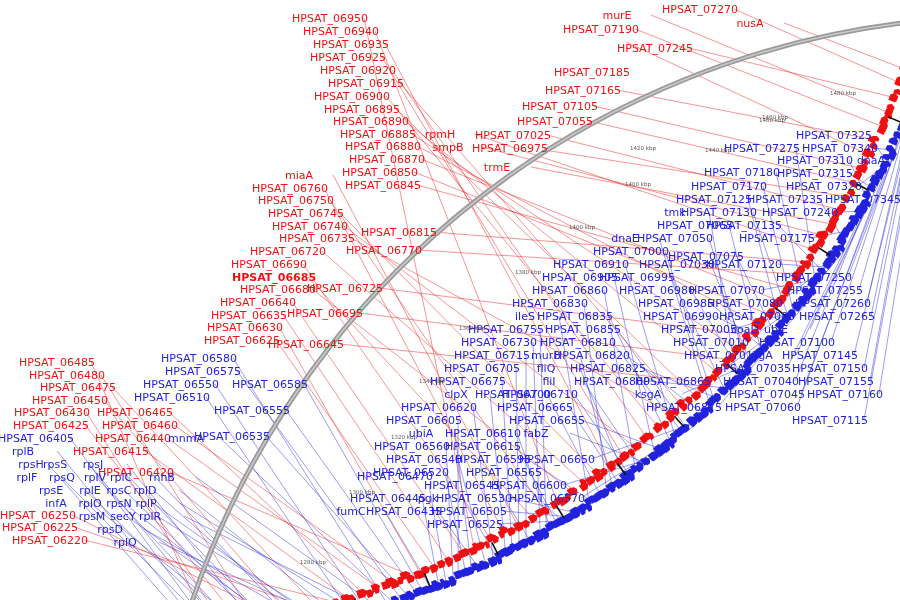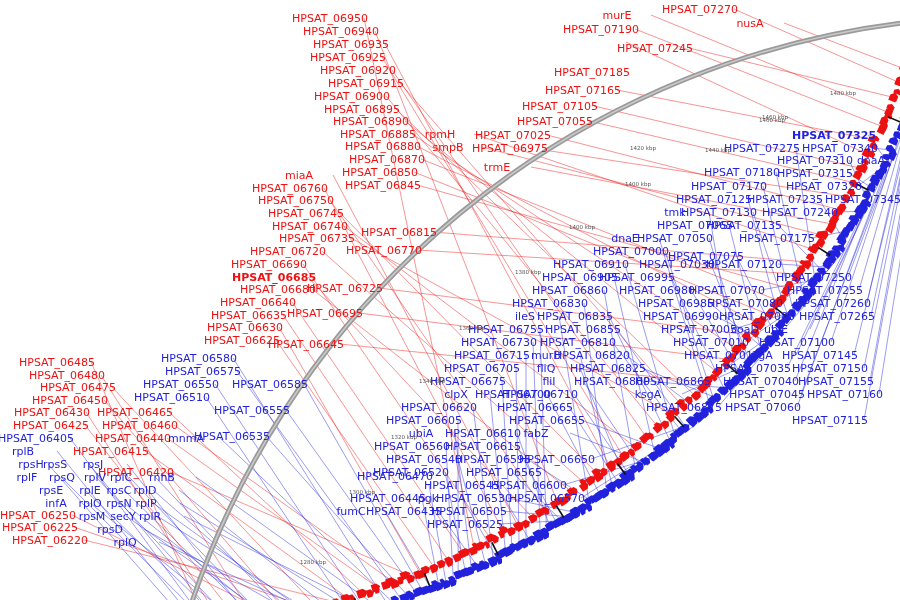--- a/index.html
+++ b/index.html
@@ -860,21 +860,21 @@
       <div class="lbl rev" style="left: 777px; top: 238px;">HPSAT_07175</div>
       <div class="lbl rev" style="left: 753px; top: 368px;">HPSAT_07035</div>
       <div class="lbl rev" style="left: 762px; top: 355px;">flgA</div>
       <div class="lbl rev" style="left: 800px; top: 212px;">HPSAT_07240</div>
       <div class="lbl rev" style="left: 815px; top: 160px;">HPSAT_07310</div>
       <div class="lbl rev" style="left: 761px; top: 381px;">HPSAT_07040</div>
       <div class="lbl rev" style="left: 815px; top: 173px;">HPSAT_07315</div>
       <div class="lbl rev" style="left: 776px; top: 329px;">ubiE</div>
       <div class="lbl rev" style="left: 763px; top: 407px;">HPSAT_07060</div>
       <div class="lbl rev" style="left: 767px; top: 394px;">HPSAT_07045</div>
-      <div class="lbl rev" style="left: 834px; top: 135px; font-weight: bold;">HPSAT_07325</div>
+      <div class="lbl rev" style="left: 834px; top: 135px;">HPSAT_07325</div>
       <div class="lbl rev" style="left: 824px; top: 186px;">HPSAT_07320</div>
       <div class="lbl rev" style="left: 840px; top: 148px;">HPSAT_07340</div>
       <div class="lbl rev" style="left: 797px; top: 342px;">HPSAT_07100</div>
       <div class="lbl rev" style="left: 814px; top: 277px;">HPSAT_07250</div>
       <div class="lbl rev" style="left: 825px; top: 290px;">HPSAT_07255</div>
       <div class="lbl rev" style="left: 833px; top: 303px;">HPSAT_07260</div>
       <div class="lbl rev" style="left: 820px; top: 355px;">HPSAT_07145</div>
       <div class="lbl rev" style="left: 871px; top: 160px;">dnaA</div>
       <div class="lbl rev" style="left: 863px; top: 199px;">HPSAT_07345</div>
       <div class="lbl rev" style="left: 837px; top: 316px;">HPSAT_07265</div>

